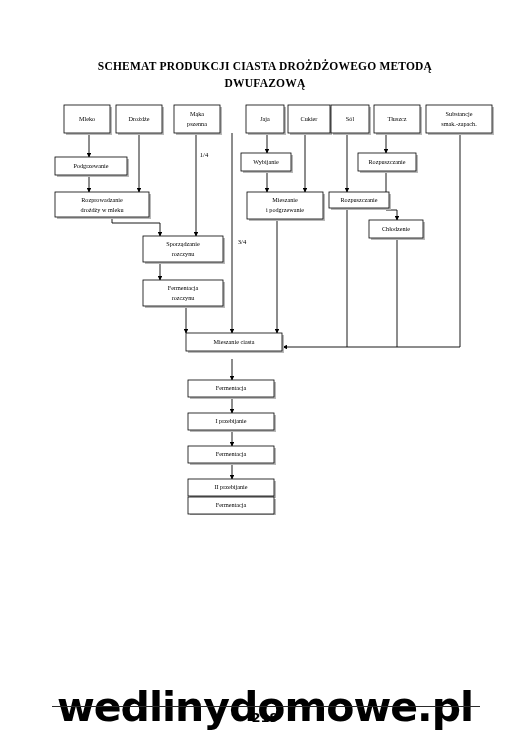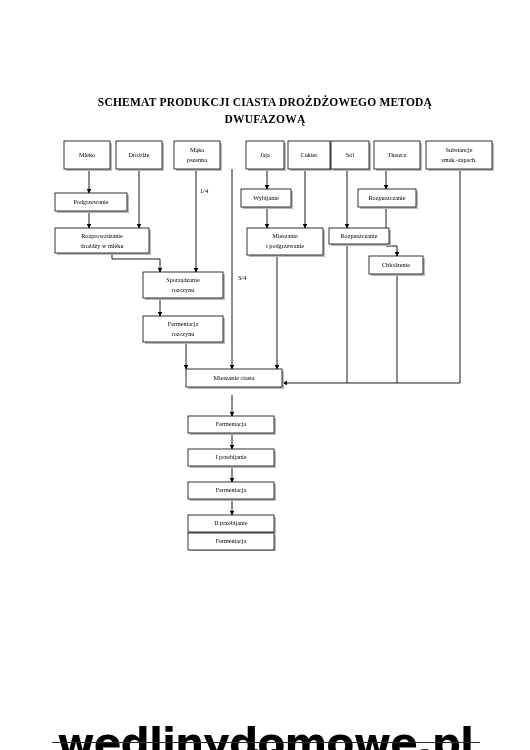--- a/index.html
+++ b/index.html
@@ -14,21 +14,20 @@
     overflow: hidden;
     font-family: "Liberation Serif", "DejaVu Serif", serif;
     color: #000000;
   }
 
   #page {
     position: absolute;
     inset: 0;
     width: 530px;
     height: 526px;
-    margin-top: 36px;
   }
 
   
   #title-block {
     position: absolute;
     left: 60px;
     top: 58px;
     width: 410px;
     text-align: center;
     font-family: "Liberation Serif", "DejaVu Serif", serif;

